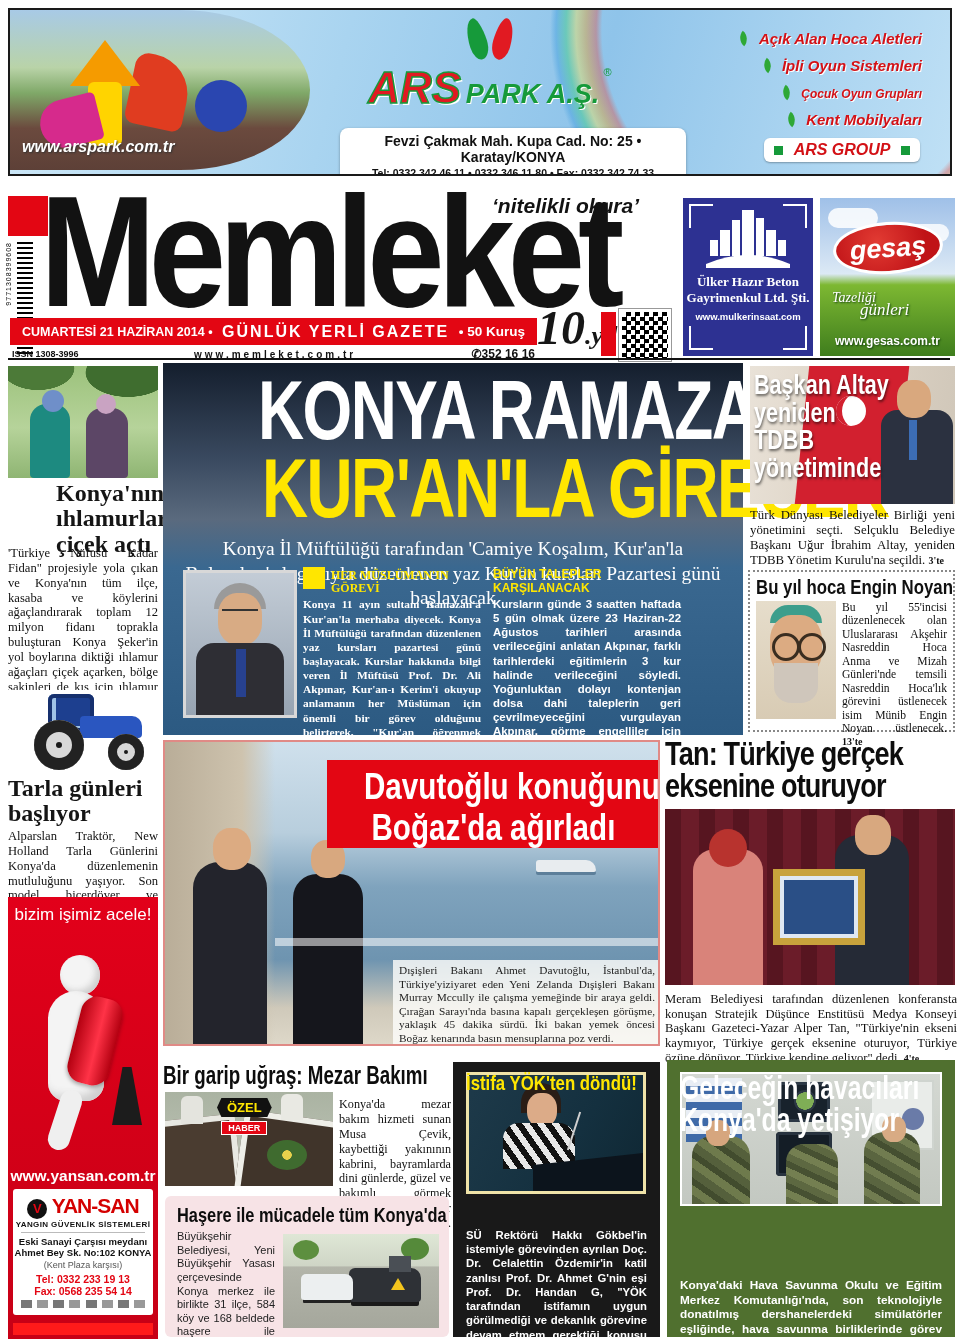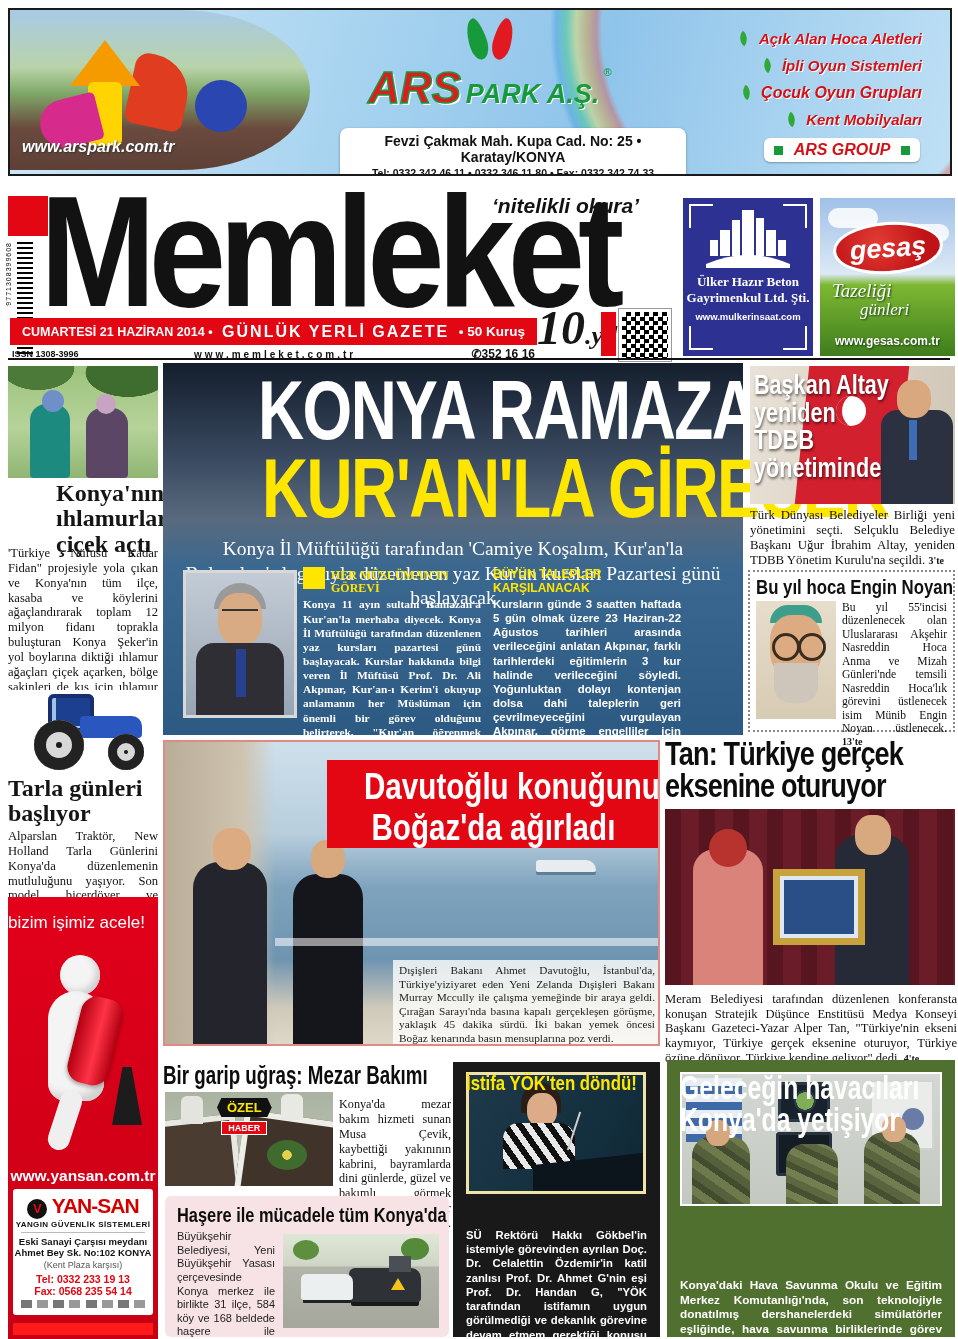--- a/index.html
+++ b/index.html
@@ -55,21 +55,21 @@
       <div style="margin-bottom:9px;">
         <span style="display:inline-block;width:11px;height:11px;background:#2ea836;border-radius:0 100% 0 100%;transform:rotate(40deg);margin-right:5px;"></span>
         <span class="b" style="font-style:italic;font-size:15px;color:#d31116;text-shadow:1px 1px 0 #fff;">Açık Alan Hoca Aletleri</span>
       </div>
       <div style="margin-bottom:9px;">
         <span style="display:inline-block;width:11px;height:11px;background:#2ea836;border-radius:0 100% 0 100%;transform:rotate(40deg);margin-right:5px;"></span>
         <span class="b" style="font-style:italic;font-size:15px;color:#d31116;text-shadow:1px 1px 0 #fff;">İpli Oyun Sistemleri</span>
       </div>
       <div style="margin-bottom:9px;">
         <span style="display:inline-block;width:11px;height:11px;background:#2ea836;border-radius:0 100% 0 100%;transform:rotate(40deg);margin-right:5px;"></span>
-        <span class="b" style="font-style:italic;font-size:16px;color:#d31116;text-shadow:1px 1px 0 #fff;">Çocuk Oyun Grupları</span>
+        <span class="b" style="font-style:italic;font-size:12px;color:#d31116;text-shadow:1px 1px 0 #fff;">Çocuk Oyun Grupları</span>
       </div>
       <div>
         <span style="display:inline-block;width:11px;height:11px;background:#2ea836;border-radius:0 100% 0 100%;transform:rotate(40deg);margin-right:5px;"></span>
         <span class="b" style="font-style:italic;font-size:15px;color:#d31116;text-shadow:1px 1px 0 #fff;">Kent Mobilyaları</span>
       </div>
     </div>
     <div class="abs" style="right:30px;bottom:12px;background:#fff;border-radius:6px;padding:3px 10px;box-shadow:0 1px 2px rgba(0,0,0,.3);">
       <span style="display:inline-block;width:9px;height:9px;background:#169a3a;margin-right:6px;"></span>
       <span class="b" style="font-style:italic;font-size:16px;color:#d31116;">ARS GROUP</span>
       <span style="display:inline-block;width:9px;height:9px;background:#169a3a;margin-left:6px;"></span>
@@ -130,21 +130,21 @@
     <div class="b serif" style="font-size:13px;">Gayrimenkul Ltd. Şti.</div>
     <div class="b" style="font-size:9.5px;margin-top:5px;">www.mulkerinsaat.com</div>
   </div>
 
   <div class="ph" style="left:820px;top:198px;width:135px;height:158px;background:linear-gradient(180deg,#9fc0e8 0%,#dce9f5 48%,#7db832 55%,#3f7d1d 100%);text-align:center;">
     <div class="abs" style="left:8px;top:10px;width:50px;height:20px;background:#fff;border-radius:20px;opacity:.85;"></div>
     <div class="abs" style="right:6px;top:26px;width:44px;height:18px;background:#fff;border-radius:18px;opacity:.8;"></div>
     <div class="abs" style="left:13px;top:24px;width:104px;height:46px;background:radial-gradient(circle at 40% 35%,#e23b33,#c01317 70%);border:3px solid #fff;border-radius:50%;transform:rotate(-4deg);display:flex;align-items:center;justify-content:center;">
       <span class="b w" style="font-style:italic;font-size:27px;">gesaş</span>
     </div>
-    <div class="serif w" style="position:absolute;left:12px;top:82px;font-style:italic;font-size:19px;text-shadow:1px 1px 2px #14400e;">Tazeliği</div>
+    <div class="serif w" style="position:absolute;left:12px;top:92px;font-style:italic;font-size:14px;text-shadow:1px 1px 2px #14400e;">Tazeliği</div>
     <div class="serif w" style="position:absolute;left:40px;top:102px;font-style:italic;font-size:17px;text-shadow:1px 1px 2px #14400e;">günleri</div>
     <div class="b w" style="position:absolute;left:0;right:0;bottom:8px;font-size:12px;text-shadow:1px 1px 2px #14400e;">www.gesas.com.tr</div>
   </div>
 
   <div class="abs" style="left:8px;top:358px;width:942px;height:2px;background:#111;"></div>
 
   <div class="ph" style="left:8px;top:366px;width:150px;height:112px;background:
           radial-gradient(70px 40px at 80% 6%,#3f6d2f 60%,transparent 61%),
           radial-gradient(60px 36px at 20% 2%,#4c7a38 60%,transparent 61%),
           linear-gradient(180deg,#9cc27c 0%,#b6d39a 55%,#8fb573 100%);">
@@ -163,21 +163,21 @@
     <div class="abs" style="left:72px;top:26px;width:62px;height:22px;background:#2a56c0;border-radius:4px 10px 4px 4px;"></div>
     <div class="abs" style="left:26px;top:30px;width:50px;height:50px;background:#191919;border-radius:50%;box-shadow:inset 0 0 0 12px #222,inset 0 0 0 22px #d8d8d8;"></div>
     <div class="abs" style="left:100px;top:44px;width:36px;height:36px;background:#191919;border-radius:50%;box-shadow:inset 0 0 0 9px #222,inset 0 0 0 16px #d8d8d8;"></div>
   </div>
   <div class="abs serif b" style="left:8px;top:776px;width:150px;font-size:24px;line-height:1.05;color:#151515;">Tarla günleri başlıyor</div>
   <p class="abs serif j cap" style="left:8px;top:829px;width:150px;margin:0;font-size:12.6px;">
     <span>Alparslan Traktör, New Holland Tarla Günlerini Konya'da düzenlemenin mutluluğunu yaşıyor. Son model biçerdöver ve ekipman ve traktörlerin sahneye çıkacağı etkinlik bugün başlayacak.</span> <span class="pr">5'te</span>
   </p>
 
   <div class="abs" style="left:8px;top:897px;width:150px;height:442px;background:linear-gradient(180deg,#e2001a 0%,#c70016 100%);overflow:hidden;">
-    <div class="w" style="text-align:left;margin-top:16px;font-size:17px;">bizim işimiz acele!</div>
+    <div class="w" style="text-align:center;margin-top:8px;font-size:17px;">bizim işimiz acele!</div>
     <div class="abs" style="left:0;top:52px;width:150px;height:212px;">
       <div class="abs" style="left:52px;top:6px;width:40px;height:40px;background:#f4f4f4;border-radius:50%;box-shadow:inset -4px -4px 6px #cfcfcf;"></div>
       <div class="abs" style="left:40px;top:42px;width:56px;height:110px;background:#f4f4f4;border-radius:28px 28px 18px 18px;box-shadow:inset -6px -6px 8px #cfcfcf;"></div>
       <div class="abs" style="left:46px;top:140px;width:22px;height:62px;background:#efefef;border-radius:12px;transform:rotate(18deg);"></div>
       <div class="abs" style="left:66px;top:48px;width:42px;height:88px;background:linear-gradient(90deg,#b30010,#ff3347 55%,#b30010);border-radius:16px;transform:rotate(14deg);box-shadow:0 2px 4px rgba(0,0,0,.35);"></div>
       <div class="abs" style="left:104px;top:118px;width:30px;height:58px;background:#1c1c1c;clip-path:polygon(35% 0,65% 0,100% 100%,0 100%);"></div>
     </div>
     <div class="b w" style="position:absolute;left:0;right:0;top:270px;text-align:center;font-size:15.5px;">www.yansan.com.tr</div>
     <div class="abs" style="left:5px;top:292px;width:140px;height:126px;background:#fff;border-radius:3px;text-align:center;overflow:hidden;">
       <div style="margin-top:5px;">

